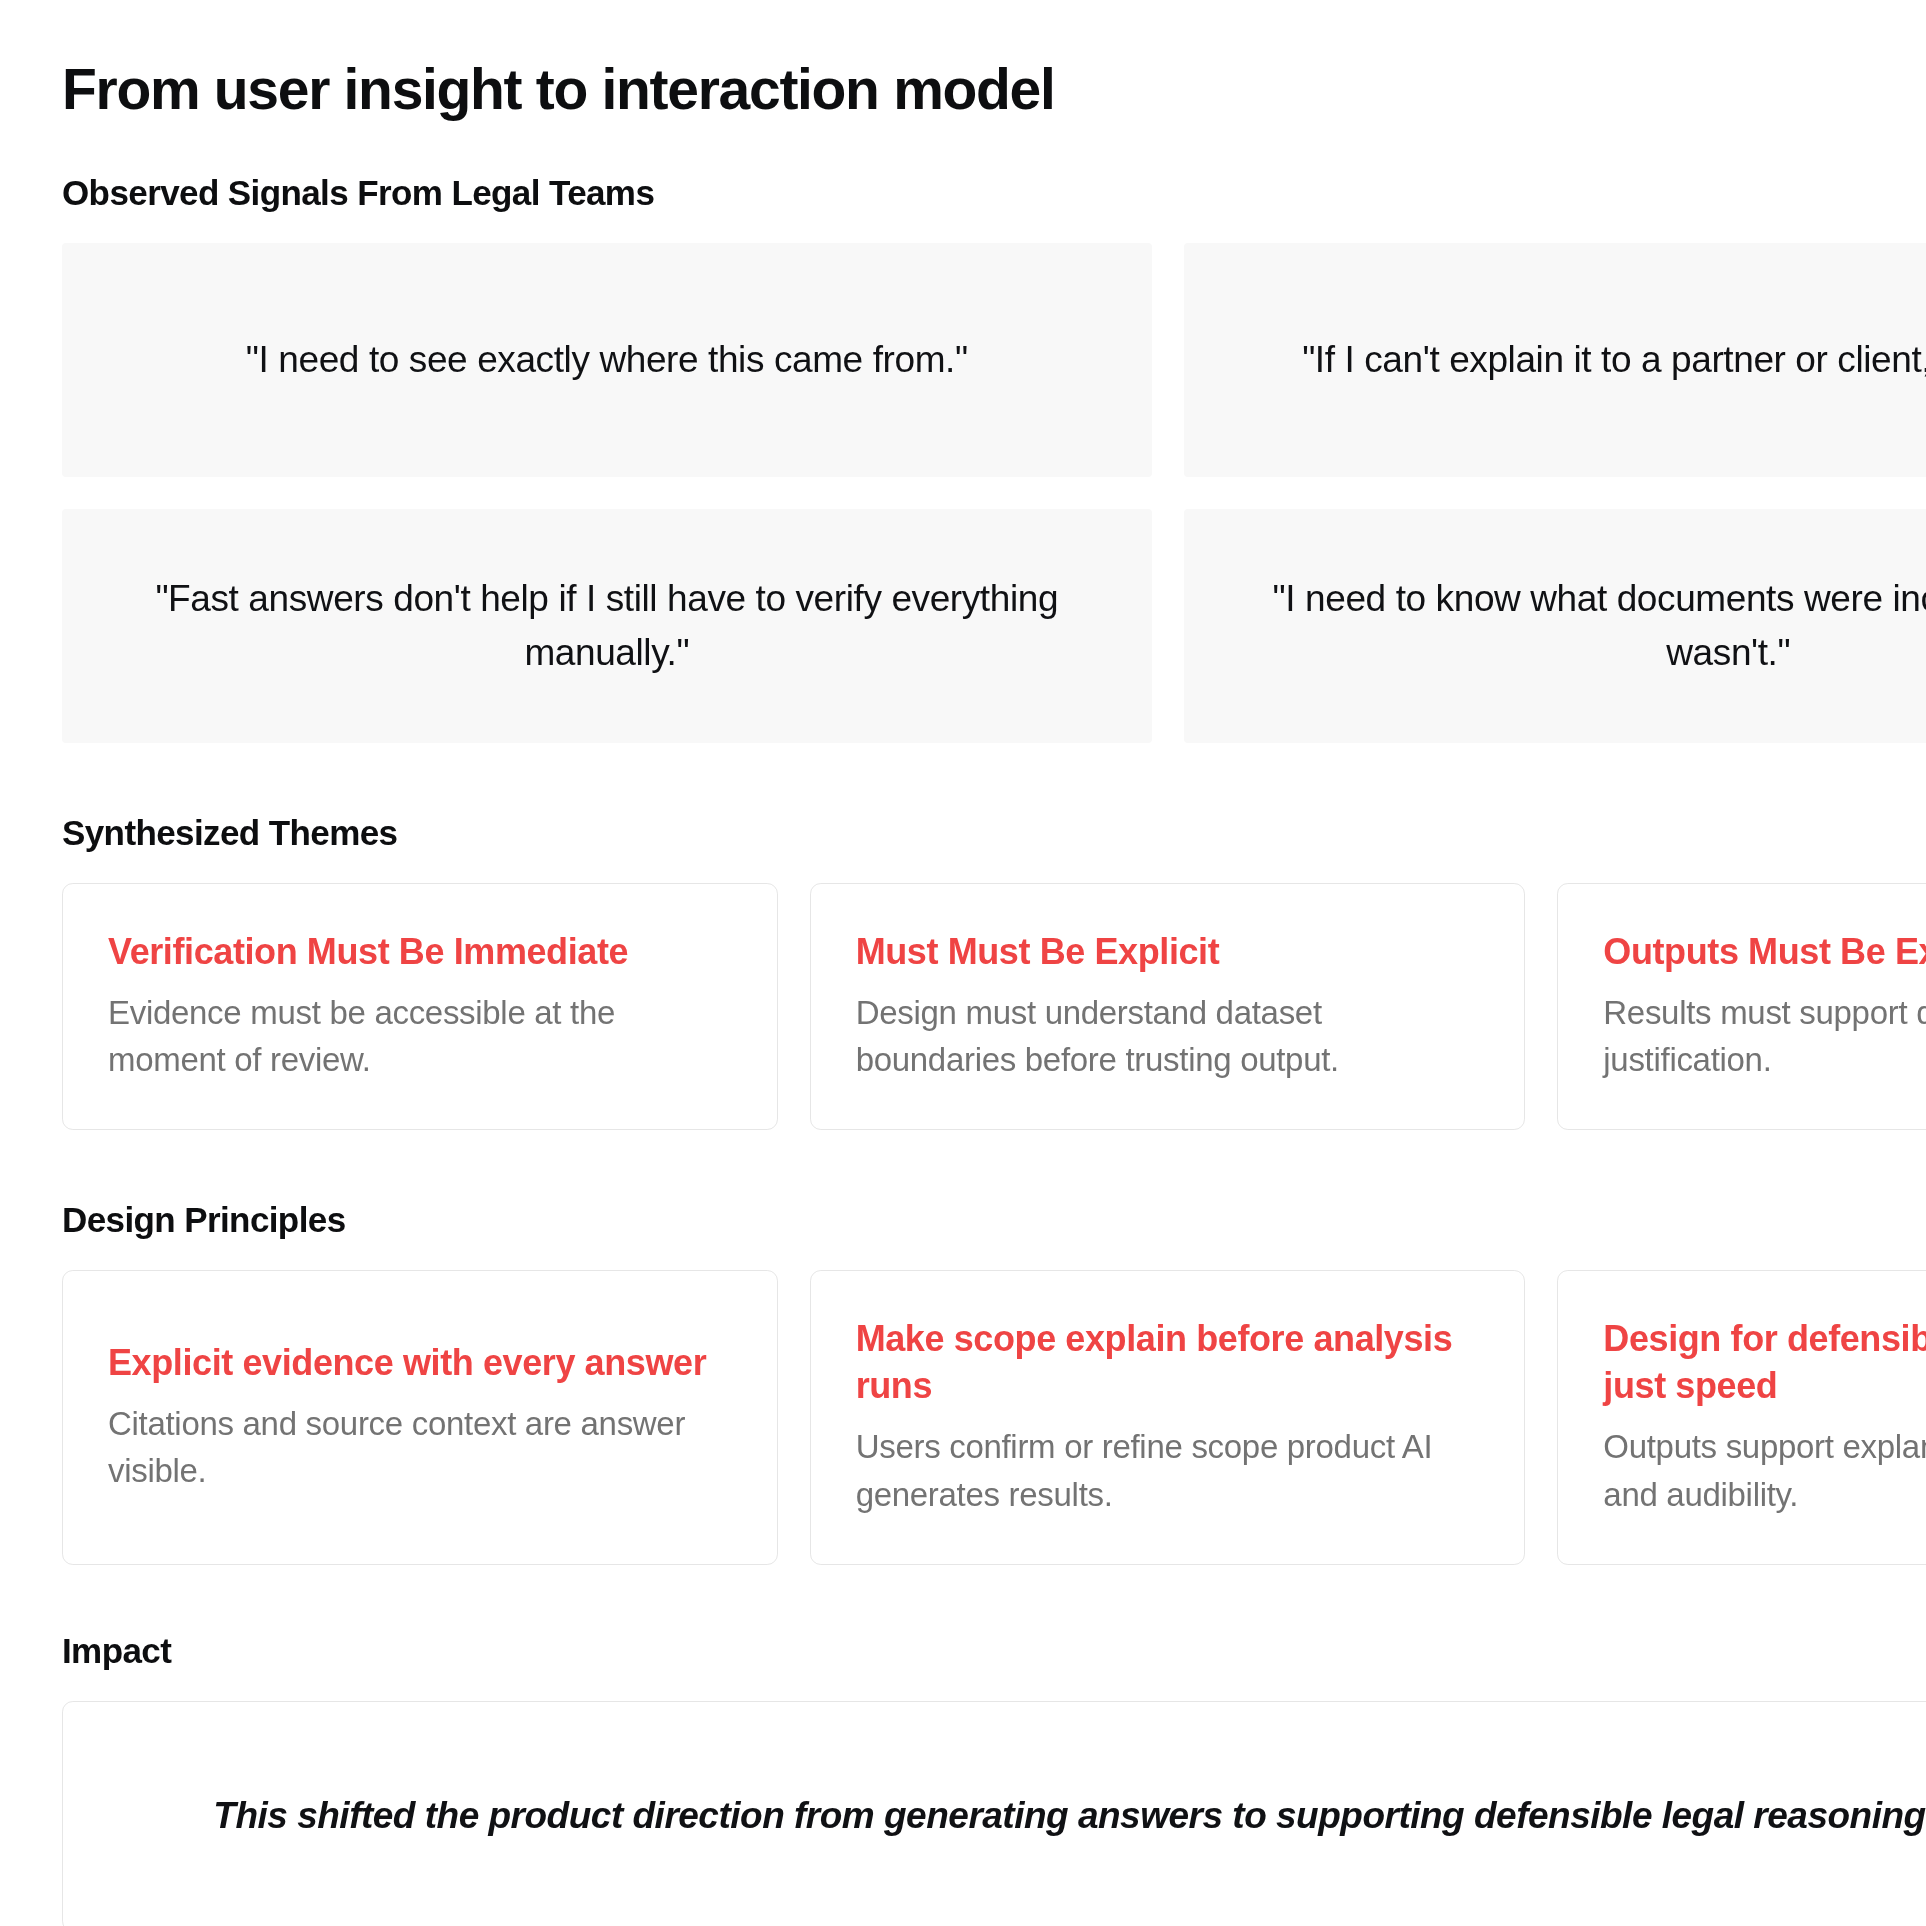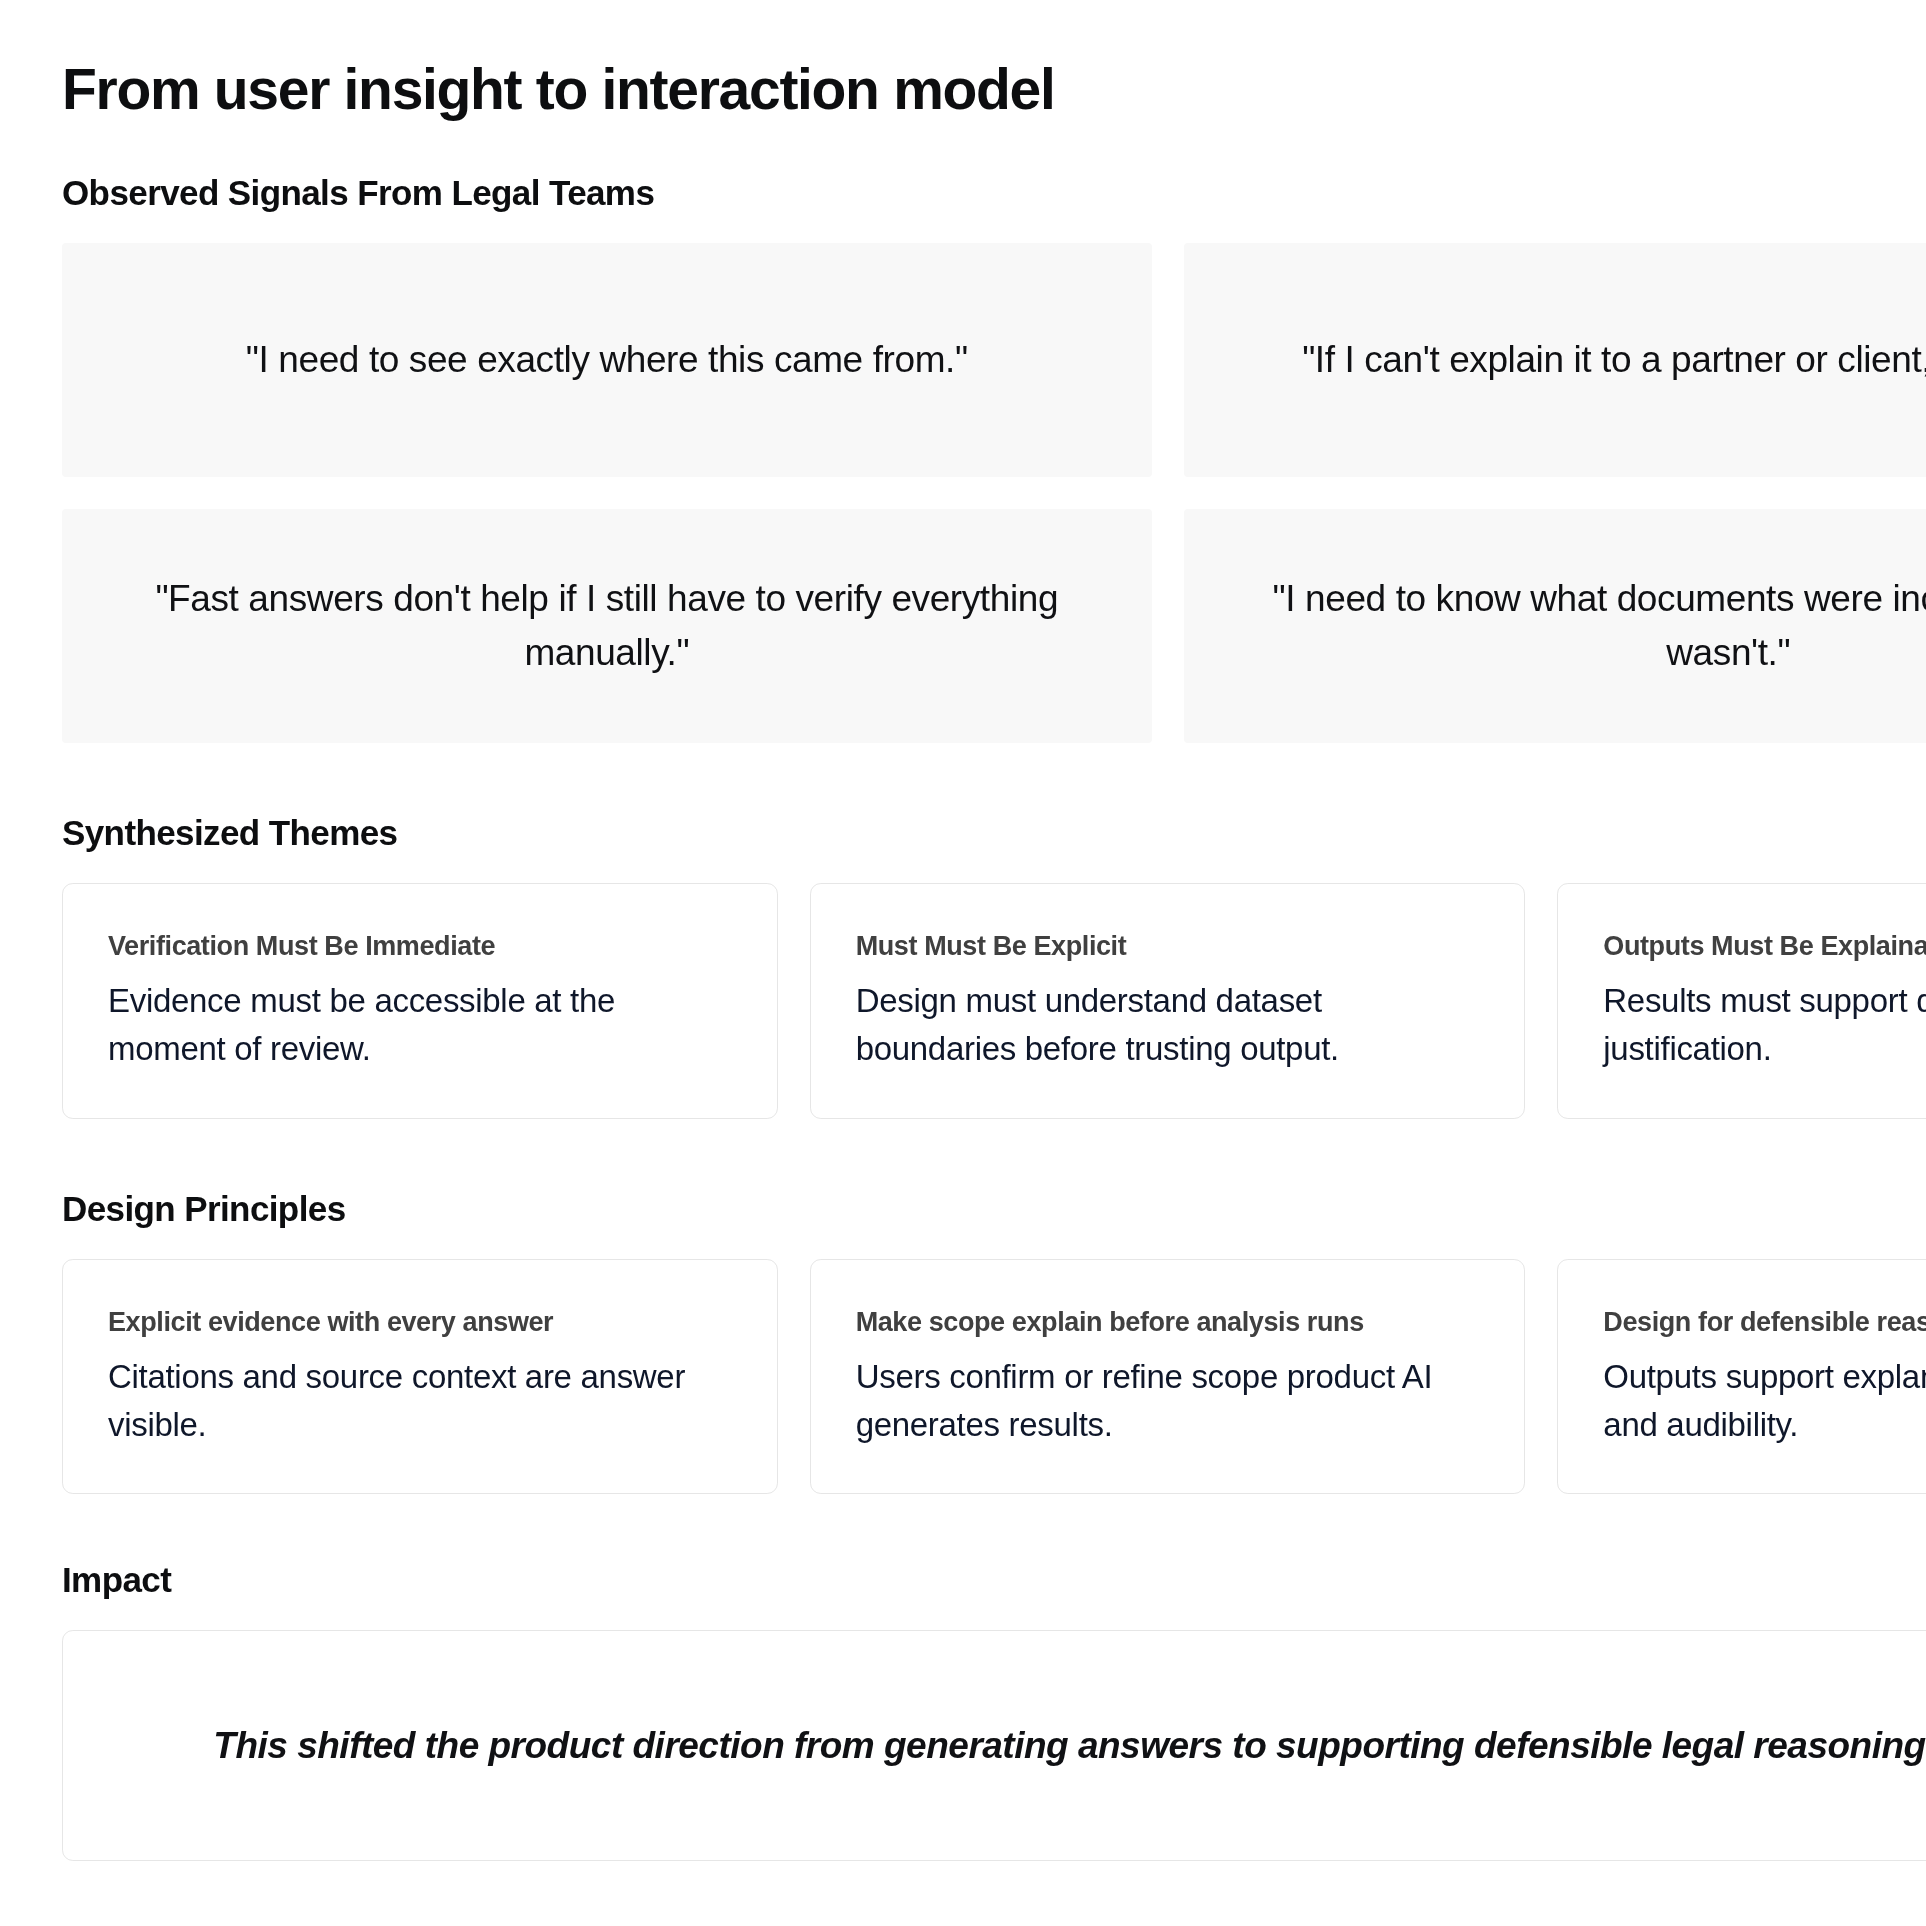--- a/index.html
+++ b/index.html
@@ -86,34 +86,34 @@
     background: #ffffff;
     border: 1.5px solid #e6e6e6;
     border-radius: 10.8px;
     padding: 45px 45px 45px 45px;
     display: flex;
     flex-direction: column;
     justify-content: center;
   }
 
   .card-title {
-    font-size: 27px;
+    font-size: 36px;
     font-weight: 700;
     line-height: 1.3;
     letter-spacing: -0.4px;
-    color: #404040;
+    color: #ef4444;
     margin-bottom: 13px;
   }
 
   .card-body {
     font-size: 33px;
     font-weight: 400;
     line-height: 1.45;
     letter-spacing: -0.3px;
-    color: #0f172a;
+    color: #737373;
   }
 
   
   .impact-card {
     background: #ffffff;
     border: 1.5px solid #e6e6e6;
     border-radius: 10.8px;
     padding: 58px 65px;
     min-height: 231px;
     display: flex;

